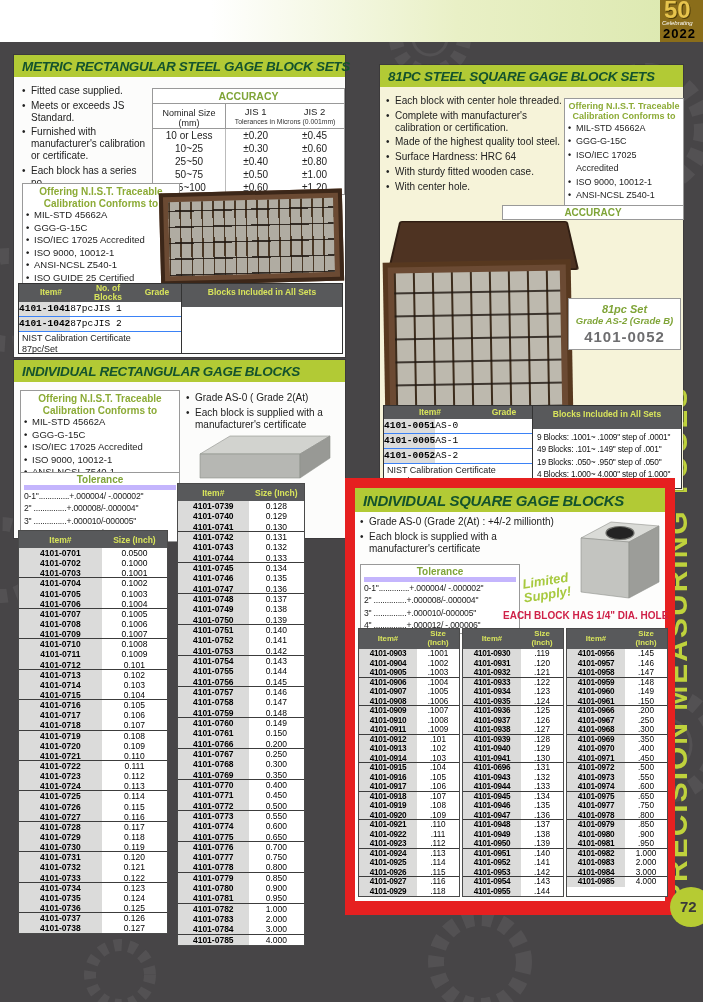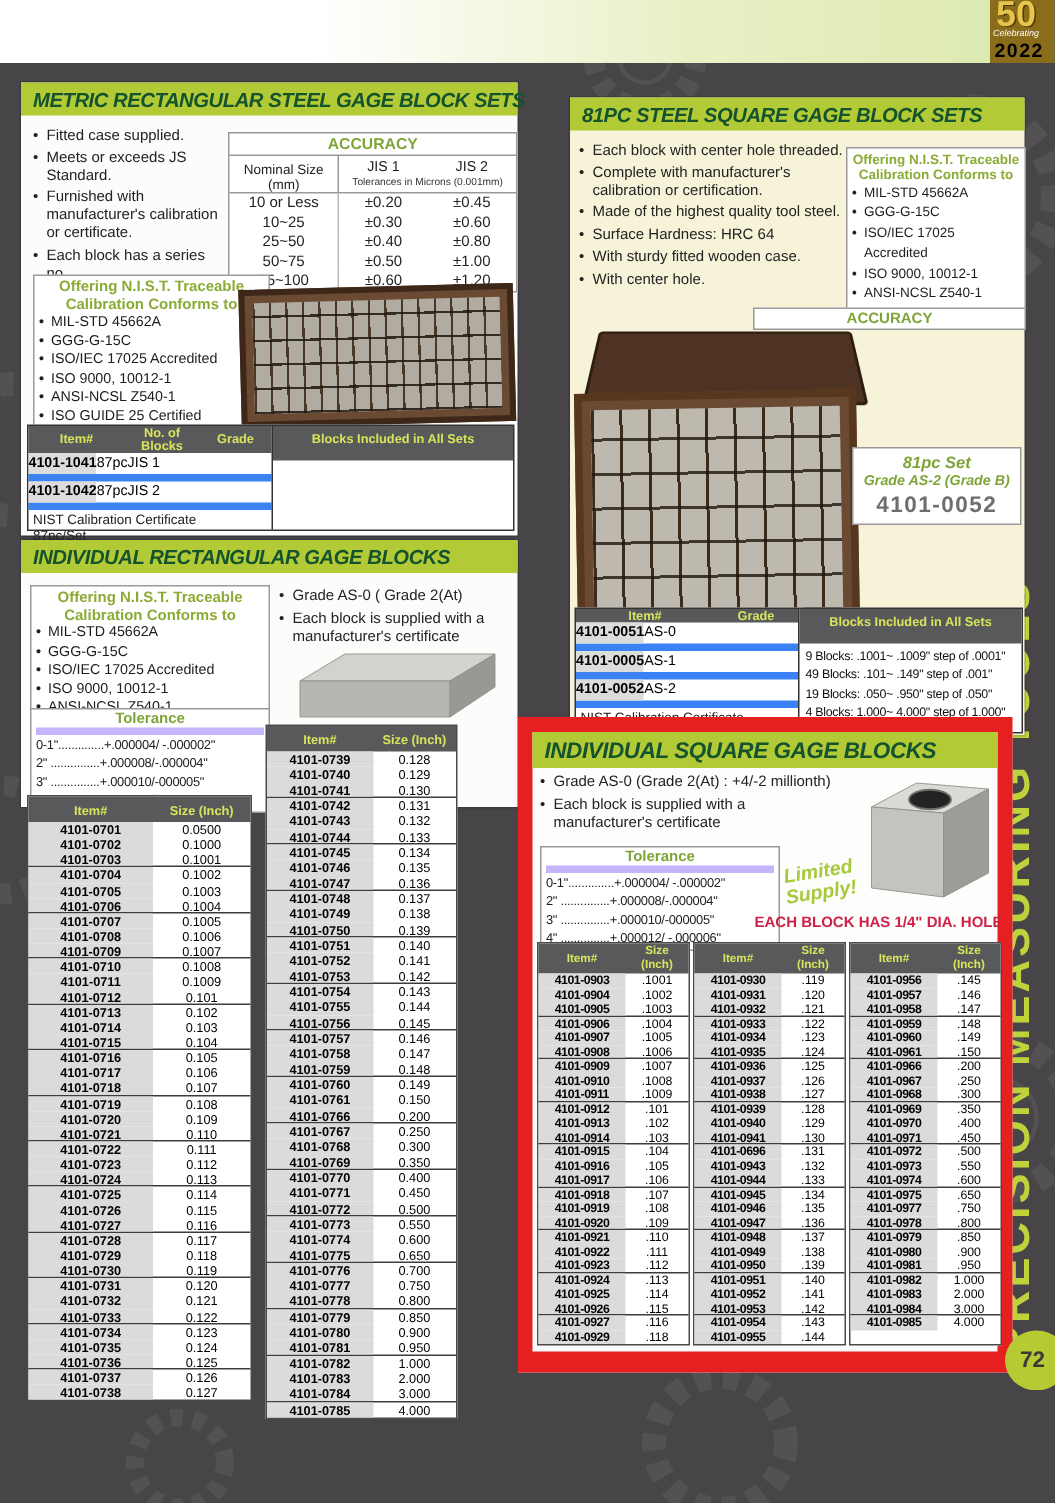--- a/index.html
+++ b/index.html
@@ -58,21 +58,21 @@
   .acc .acc-rows>div span:nth-child(2){width:31%;}
   .acc .acc-rows>div span:nth-child(3){width:31%;}
   
   .itable{position:absolute;border:1px solid #333;background:#fff;display:flex;}
   .itable .lpart{display:flex;flex-direction:column;}
   .itable .rpart{flex:1;border-left:1px solid #333;display:flex;flex-direction:column;}
   .ithead{background:#58595b;color:#d8e45c;font-weight:bold;font-size:8.5px;display:flex;
           align-items:center;text-align:center;height:19px;line-height:1.05;}
   .itable .rpart .ithead{display:block;padding-top:4px;}
   .itrows>div{display:flex;height:14px;line-height:14px;font-size:9.5px;text-align:center;
-              border-bottom:5px solid #3b82f6;}
+              border-bottom:1px solid #3b82f6;font-family:Liberation Mono, monospace;}
   .itrows>div span:first-child{background:#dcdcdb;font-weight:bold;}
   .itfoot{font-size:9px;color:#222;padding:1px 3px;line-height:1.2;}
   .inclist{padding:2px 2px 0 4px;}
   .inclist>div{font-size:8.3px;color:#111;line-height:1.5;letter-spacing:-0.2px;white-space:nowrap;}
   
   .ptable{position:absolute;background:#fff;border:1px solid #4a4a4a;z-index:2;}
   .phead{display:flex;background:#58595b;color:#d8e45c;font-weight:bold;font-size:8.5px;
          height:17px;align-items:center;text-align:center;}
   .phead span:first-child{width:56%;}
   .phead span:last-child{width:44%;}

